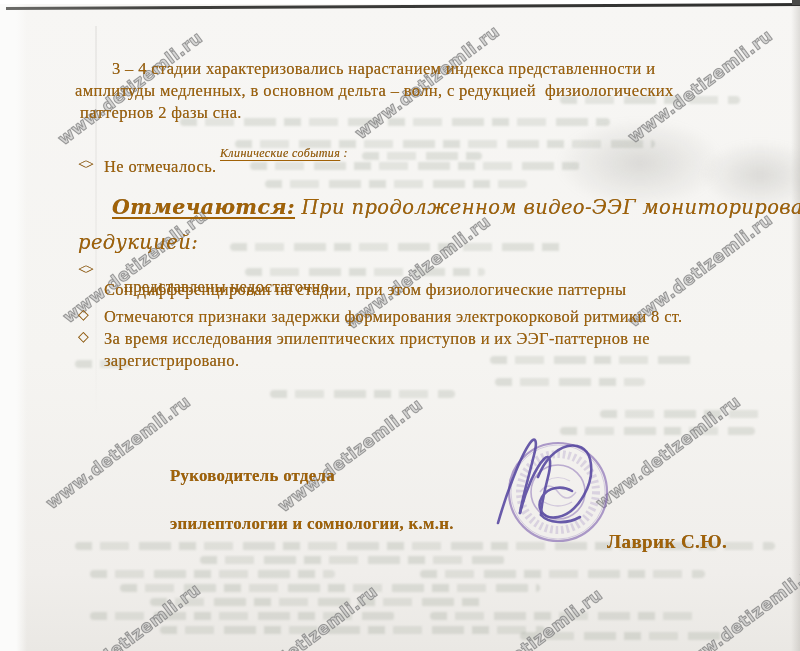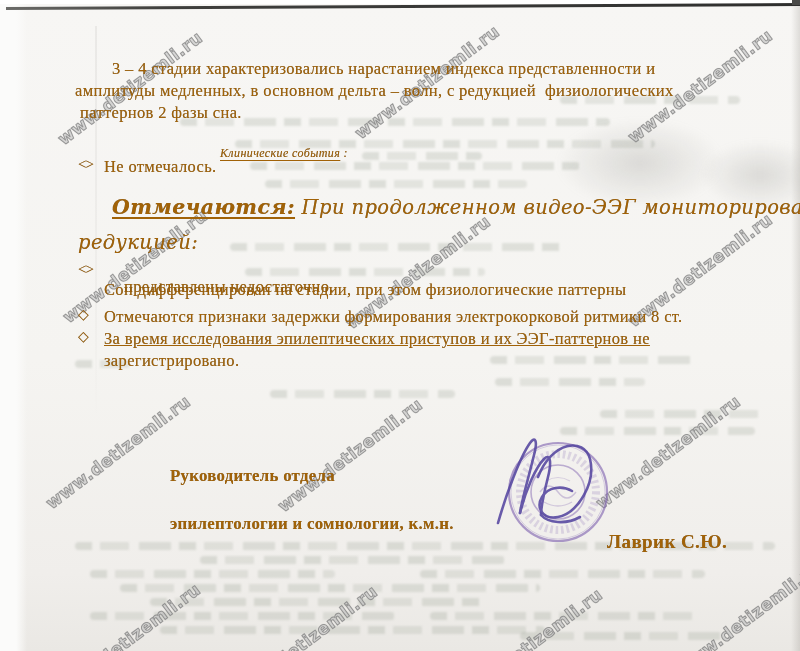--- a/index.html
+++ b/index.html
@@ -149,21 +149,21 @@
 <div class="conclusion2 ink">редукцией:</div>
 
 <div class="bullet-glyph ink" style="top:261px;">&lt;&gt;</div>
 <div class="body-line finding-text ink" style="top:246px;margin-top:33px;">Сон дифференцирован на стадии, при этом физиологические паттерны</div>
 <div class="body-line finding-text ink" style="top:276px;margin-left:20px;">представлены недостаточно.</div>
 
 <div class="bullet-glyph ink" style="top:306px;font-size:14px;letter-spacing:0;">◇</div>
 <div class="body-line finding-text ink" style="top:306px;">Отмечаются признаки задержки формирования электрокорковой ритмики 8 ст.</div>
 
 <div class="bullet-glyph ink" style="top:328px;font-size:14px;letter-spacing:0;">◇</div>
-<div class="body-line finding-text ink" style="top:328px;text-decoration:underline;">За время исследования эпилептических приступов и их ЭЭГ-паттернов не</div>
+<div class="body-line finding-text ink" style="top:328px;">За время исследования эпилептических приступов и их ЭЭГ-паттернов не</div>
 <div class="body-line finding-text ink" style="top:350px;">зарегистрировано.</div>
 
 <div class="signoff ink" style="top:466px;text-align:center;">Руководитель отдела</div>
 <div class="signoff ink" style="top:514px;">эпилептологии и сомнологии, к.м.н.</div>
 <div class="sign-name ink">Лаврик С.Ю.</div>
 
 <div class="stamp-wrap">
   <svg width="118" height="118" viewBox="0 0 118 118">
     <g stroke="#8468b2" fill="none">
       <circle cx="58" cy="58" r="49" stroke-width="2.2" opacity="0.65"></circle>

